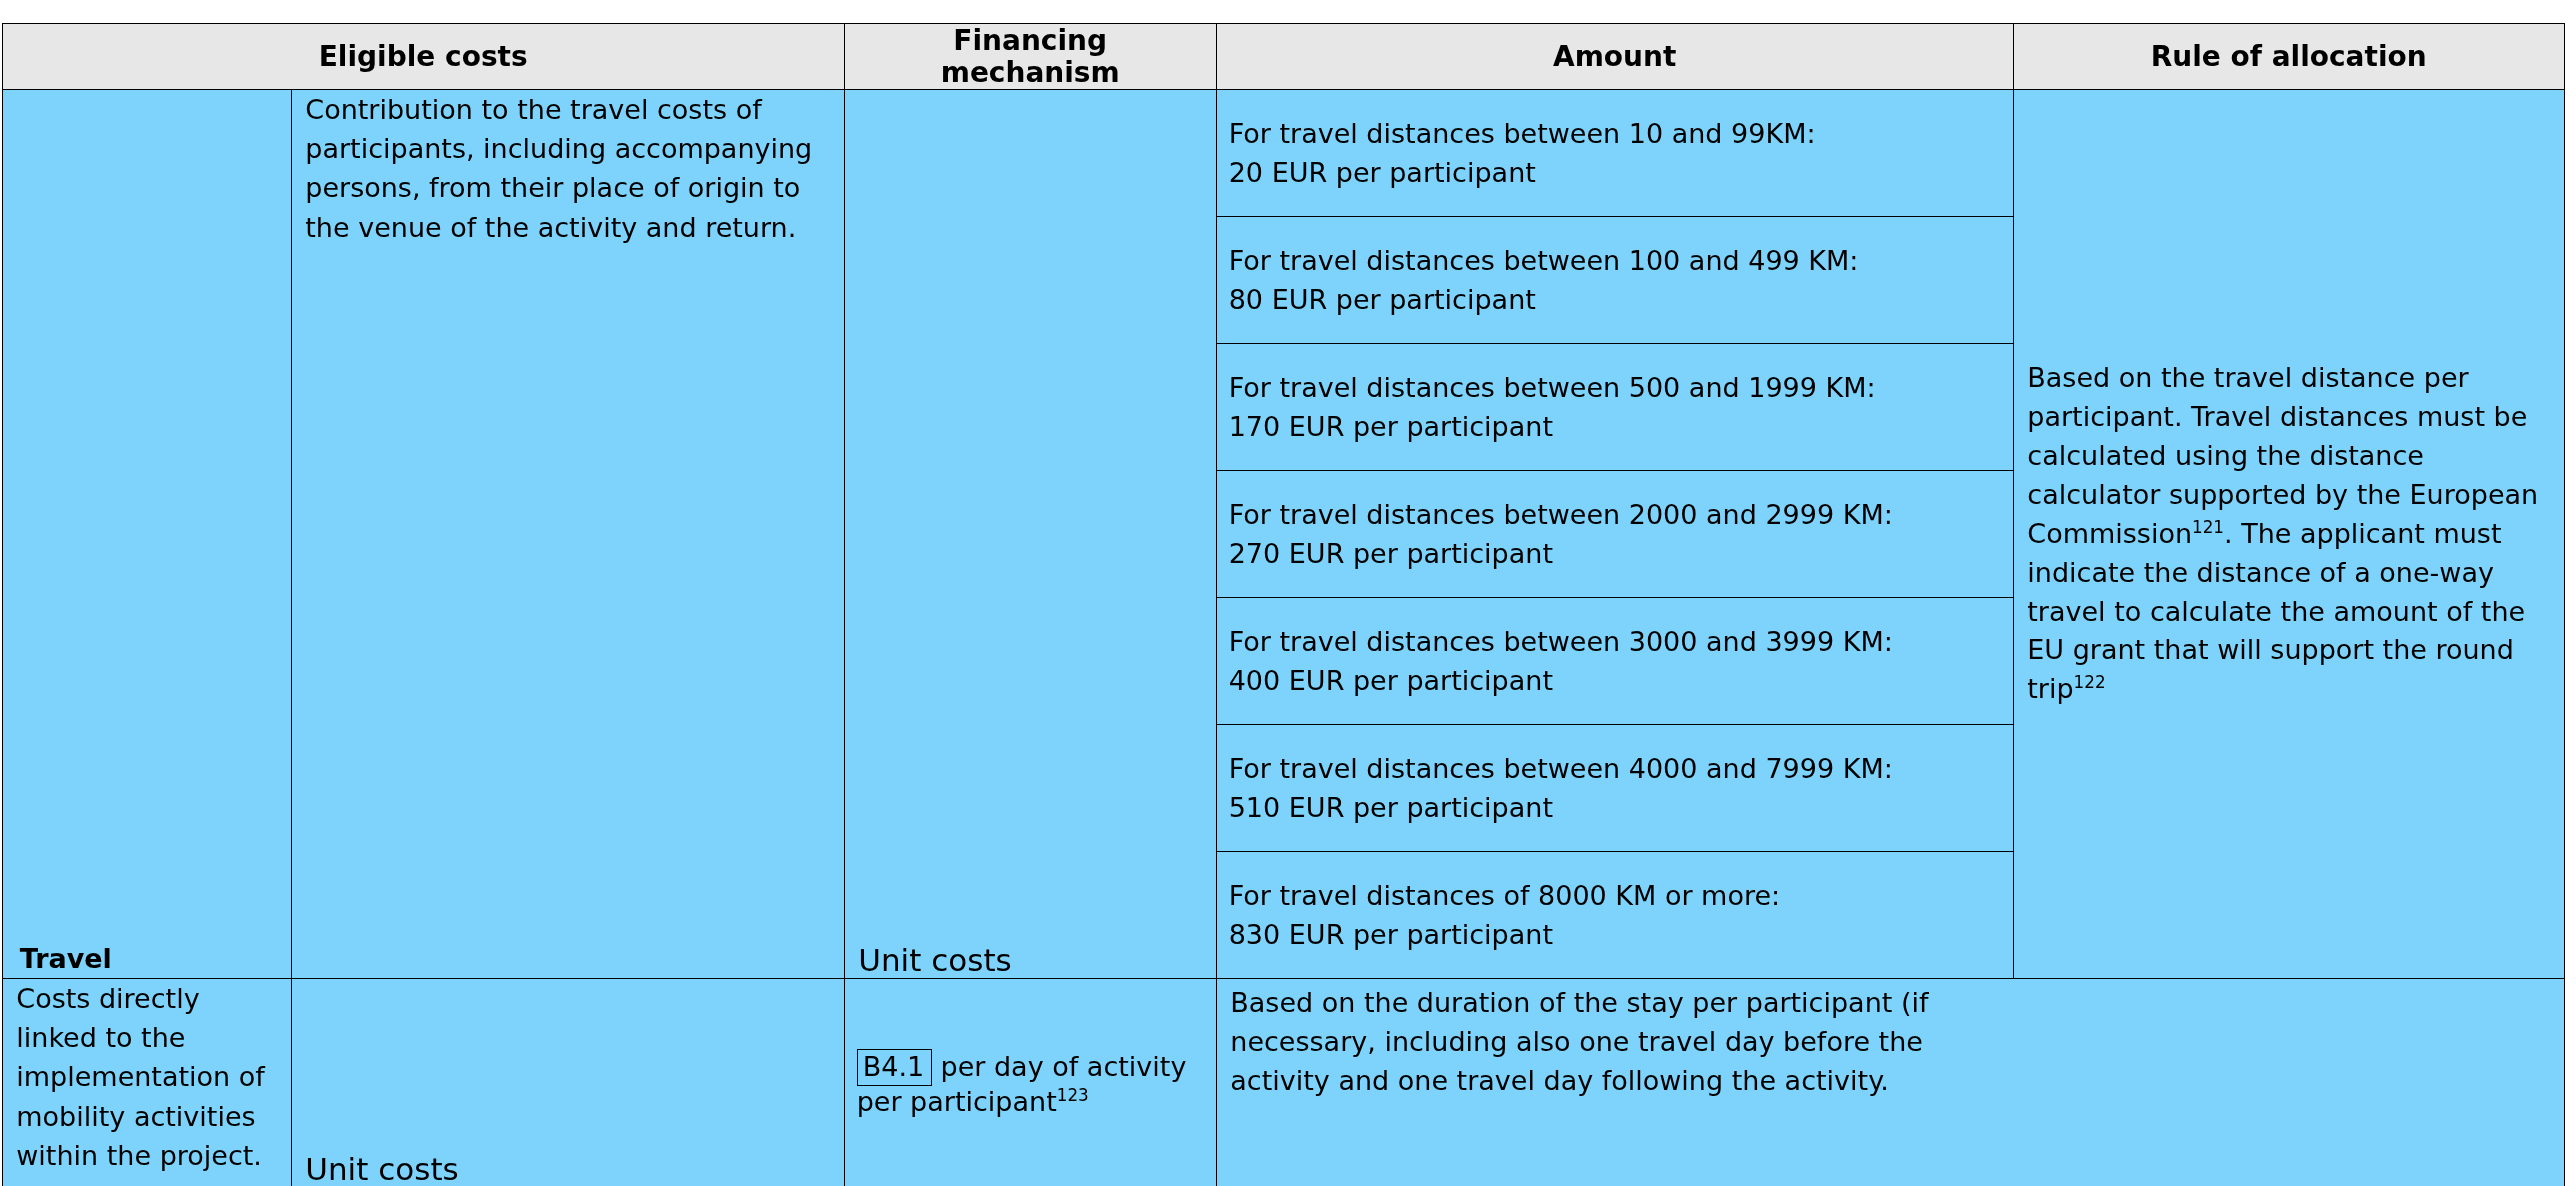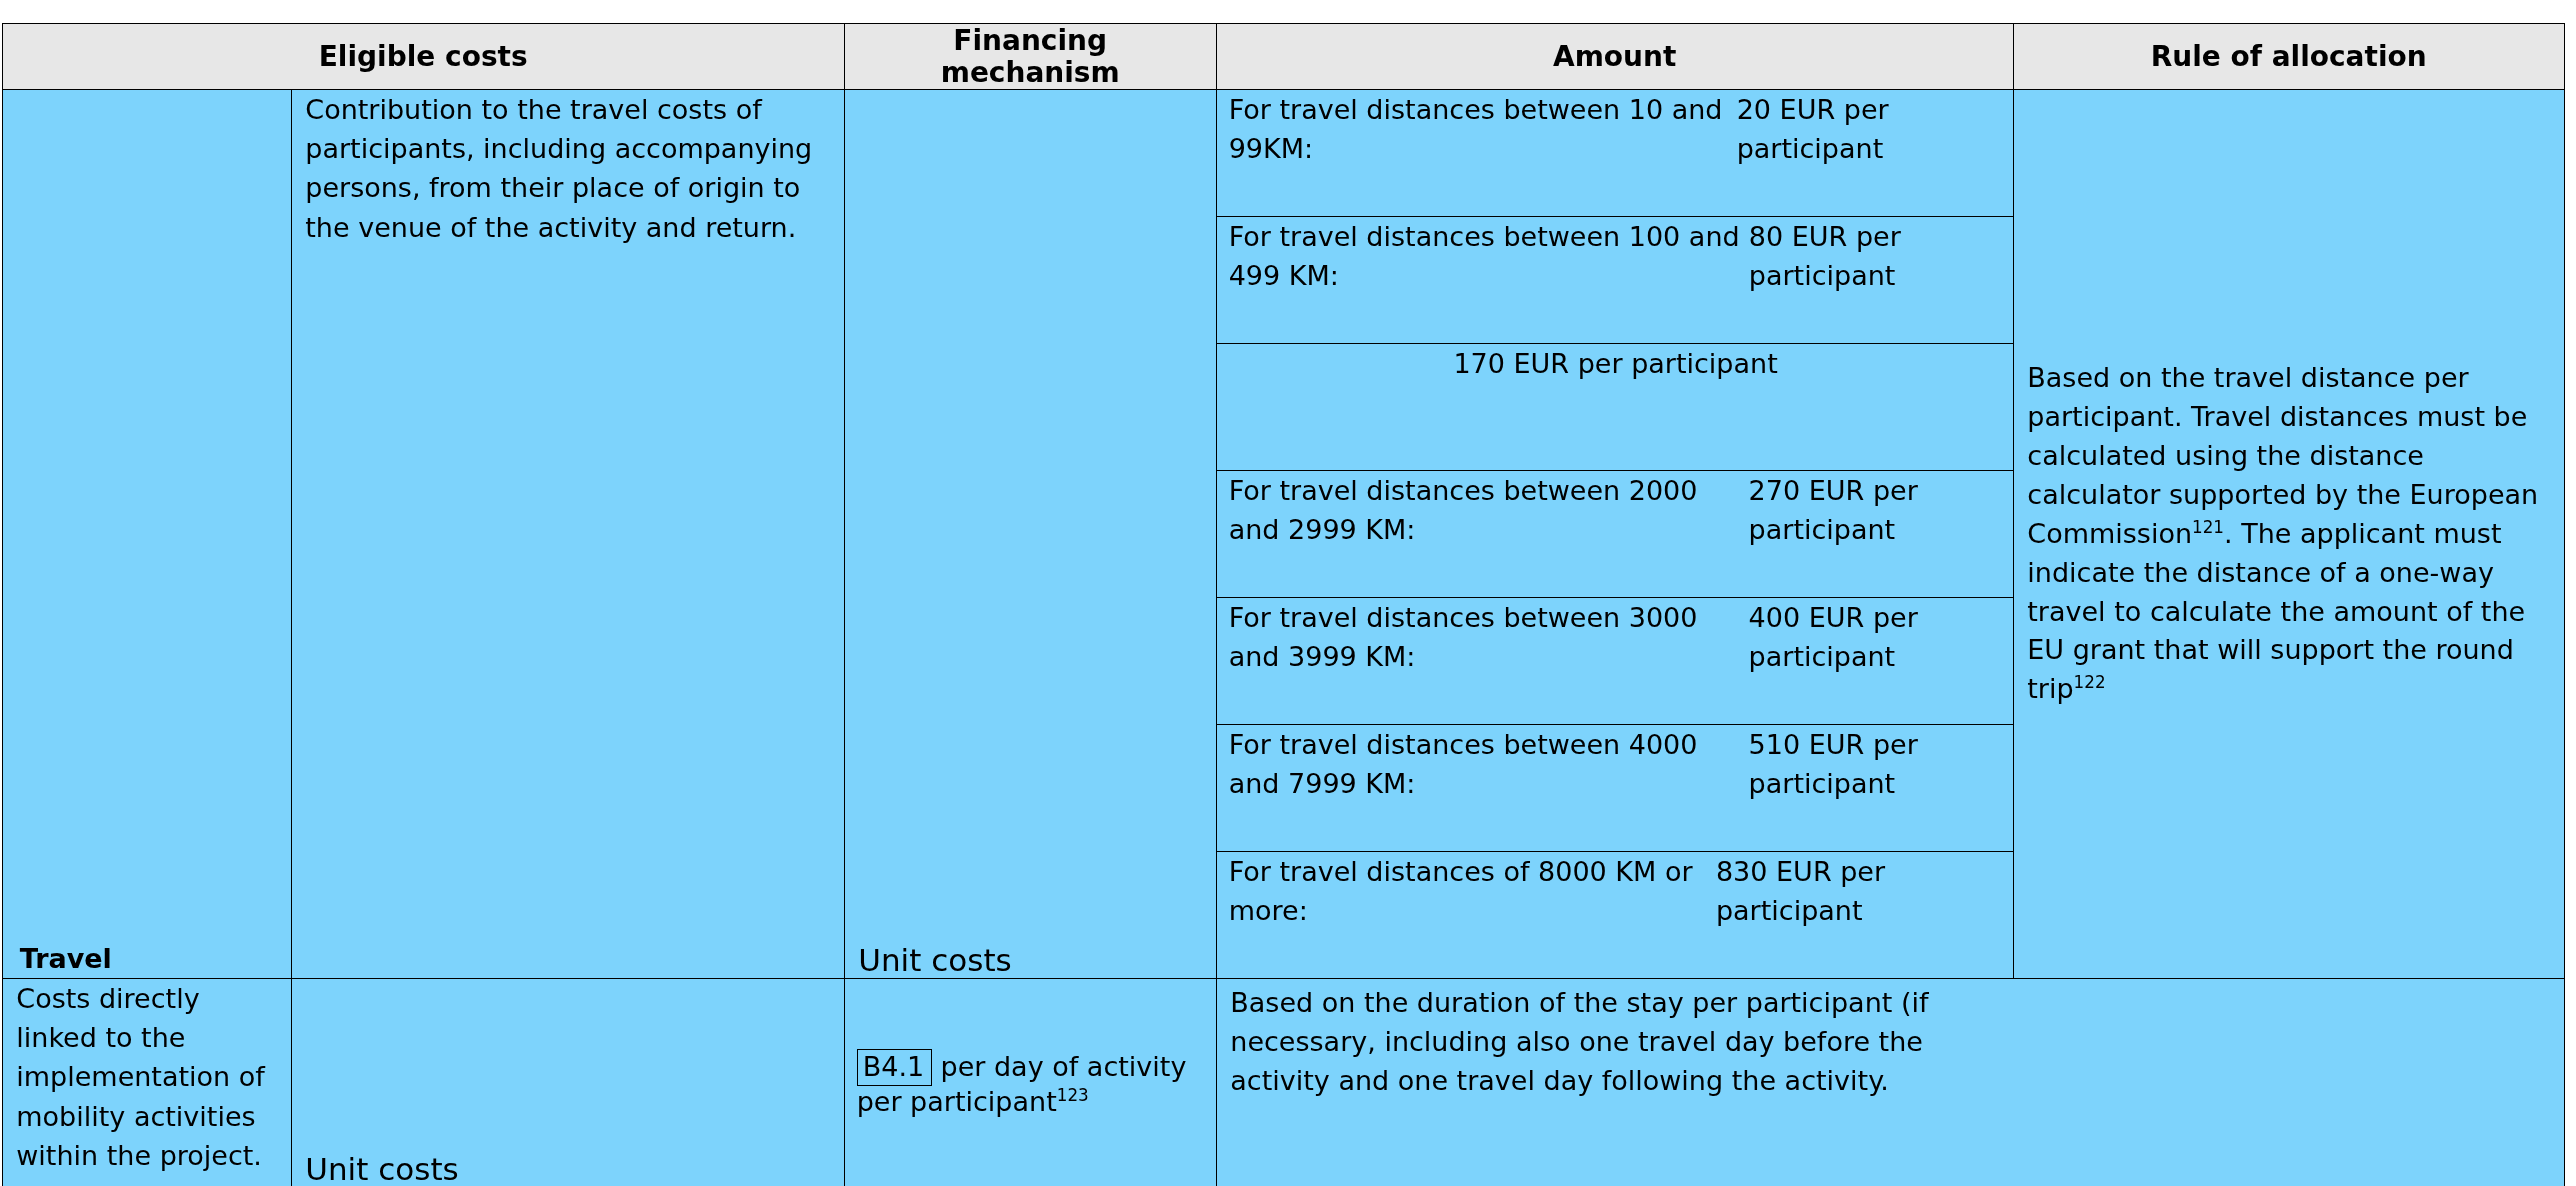--- a/index.html
+++ b/index.html
@@ -67,21 +67,21 @@
   }
   .amount-cell {
     padding: 0;
     display: flex;
     flex-direction: column;
   }
   .band {
     flex: 1;
     border-bottom: 1.7px solid #000;
     display: flex;
-    flex-direction: row;
+    flex-direction: column;
     justify-content: center;
     padding: 0 10.2px 0 12px;
     font-size: 27px;
     line-height: 1.45;
   }
   .band:last-child { border-bottom: none; }
   .rule-cell {
     font-size: 27px;
     line-height: 1.44;
     display: flex;
@@ -141,20 +141,21 @@
   <div class="cell amount-cell">
     <div class="band">
       <div>For travel distances between 10 and 99KM:</div>
       <div>20 EUR per participant</div>
     </div>
     <div class="band">
       <div>For travel distances between 100 and 499 KM:</div>
       <div>80 EUR per participant</div>
     </div>
     <div class="band">
+      <div>For travel distances between 500 and 1999 KM:</div>
       <div>170 EUR per participant</div>
     </div>
     <div class="band">
       <div>For travel distances between 2000 and 2999 KM:</div>
       <div>270 EUR per participant</div>
     </div>
     <div class="band">
       <div>For travel distances between 3000 and 3999 KM:</div>
       <div>400 EUR per participant</div>
     </div>

